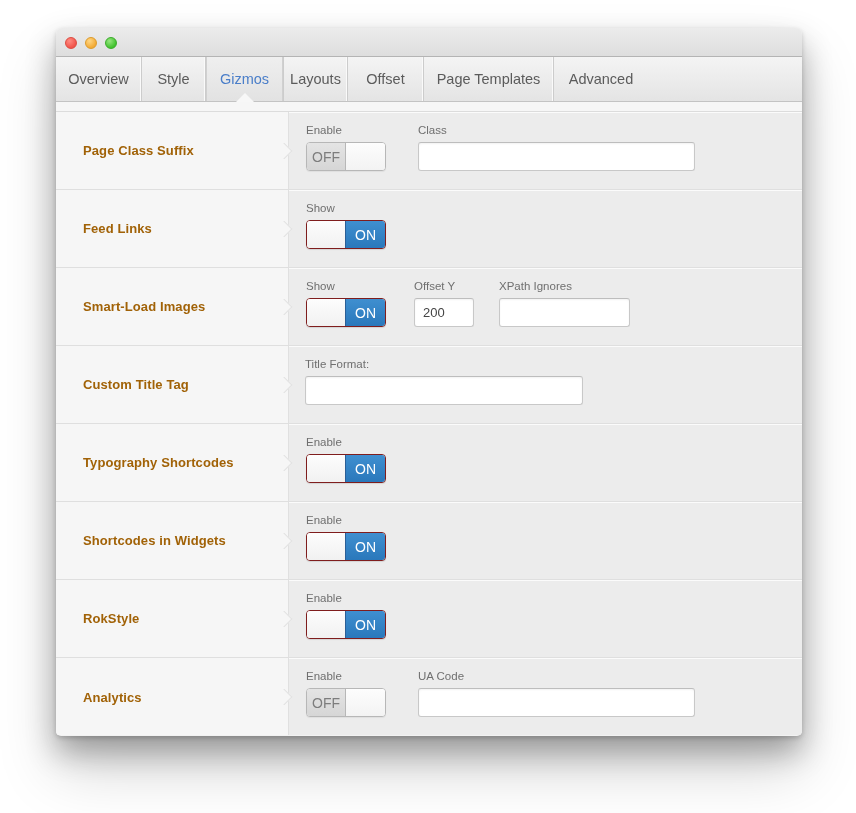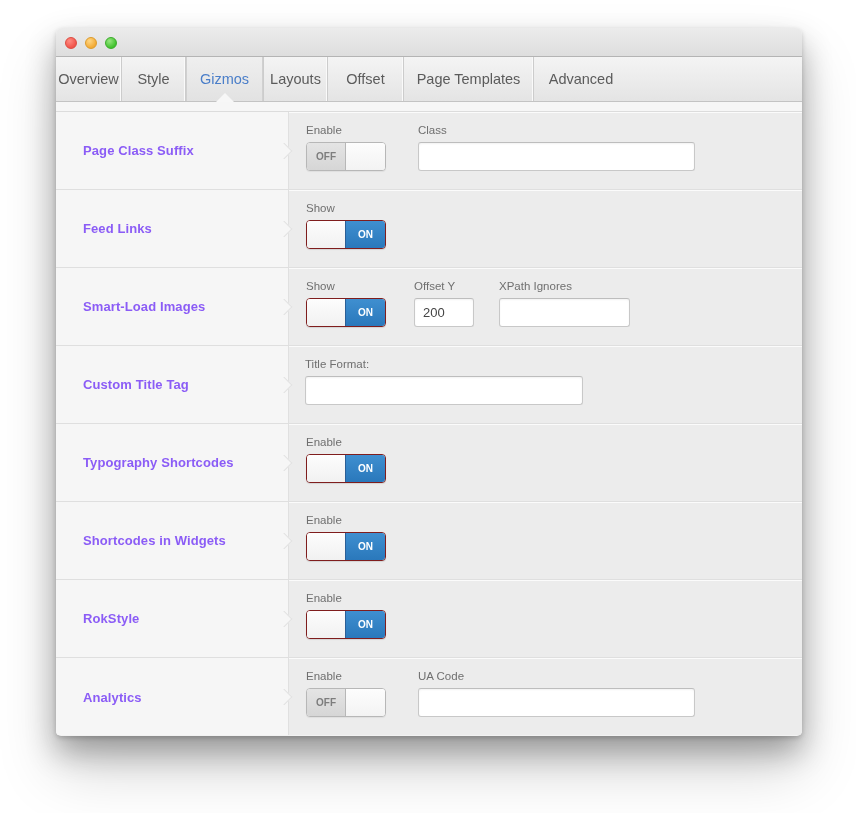--- a/index.html
+++ b/index.html
@@ -121,21 +121,21 @@
   .row-label {
     position: relative;
     flex: 0 0 233px;
     background: #f6f6f6;
     border-right: 1px solid #e0e0e0;
     display: flex;
     align-items: center;
     padding-left: 27px;
     font-size: 13px;
     font-weight: bold;
-    color: #8b5cf6;
+    color: #a16207;
     letter-spacing: 0.1px;
   }
   
   .row-label .chev {
     position: absolute;
     right: -6px;
     top: 50%;
     margin-top: -8px;
     width: 11px; height: 16px;
     overflow: hidden;
@@ -175,22 +175,22 @@
     display: flex;
     overflow: hidden;
     cursor: pointer;
     position: relative;
   }
   .toggle .seg {
     flex: 1 1 50%;
     display: flex;
     align-items: center;
     justify-content: center;
-    font-size: 10px;
-    font-weight: bold;
+    font-size: 14px;
+    font-weight: normal;
   }
   
   .toggle.off {
     border: 1px solid #b7b7b7;
     background: #fff;
     box-shadow: 0 1px 1px rgba(0,0,0,0.06);
   }
   .toggle.off .seg.txt {
     background: linear-gradient(to bottom, #e4e4e4, #d6d6d6);
     color: #7d7d7d;
@@ -251,21 +251,21 @@
 
     <div class="titlebar">
       <div class="lights">
         <span class="light close"></span>
         <span class="light min"></span>
         <span class="light max"></span>
       </div>
     </div>
 
     <div class="tabbar">
-        <div class="tab" style="width: 66px; justify-content: center;">
+        <div class="tab" style="width: 86px; justify-content: center;">
           <span>Overview</span>
         </div>
         <div class="tab" style="width: 64px;">
           <span>Style</span>
         </div>
         <div class="tab active" style="width: 78px;">
           <span>Gizmos</span>
         </div>
         <div class="tab" style="width: 64px;">
           <span>Layouts</span>

